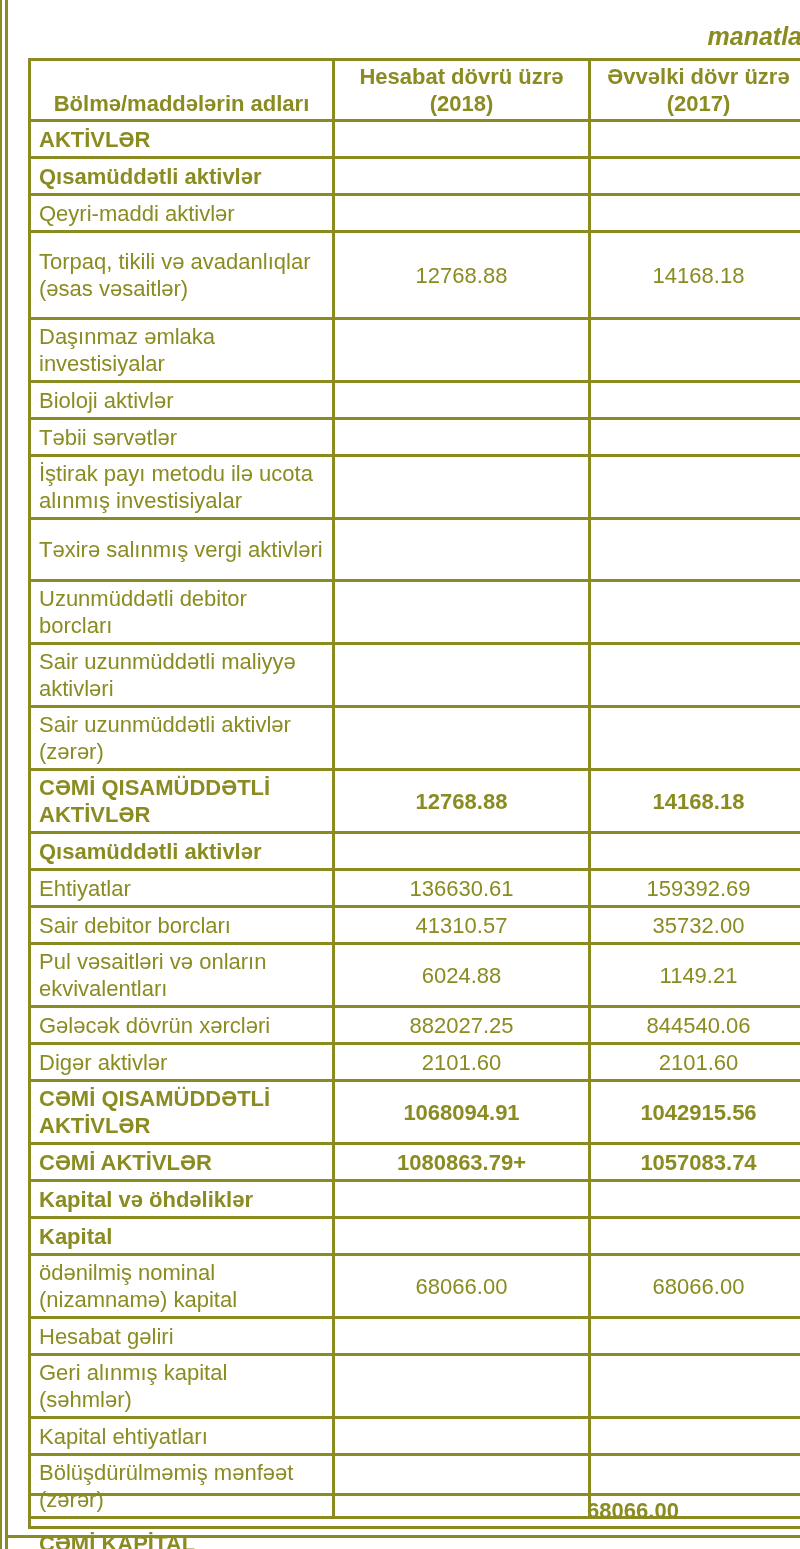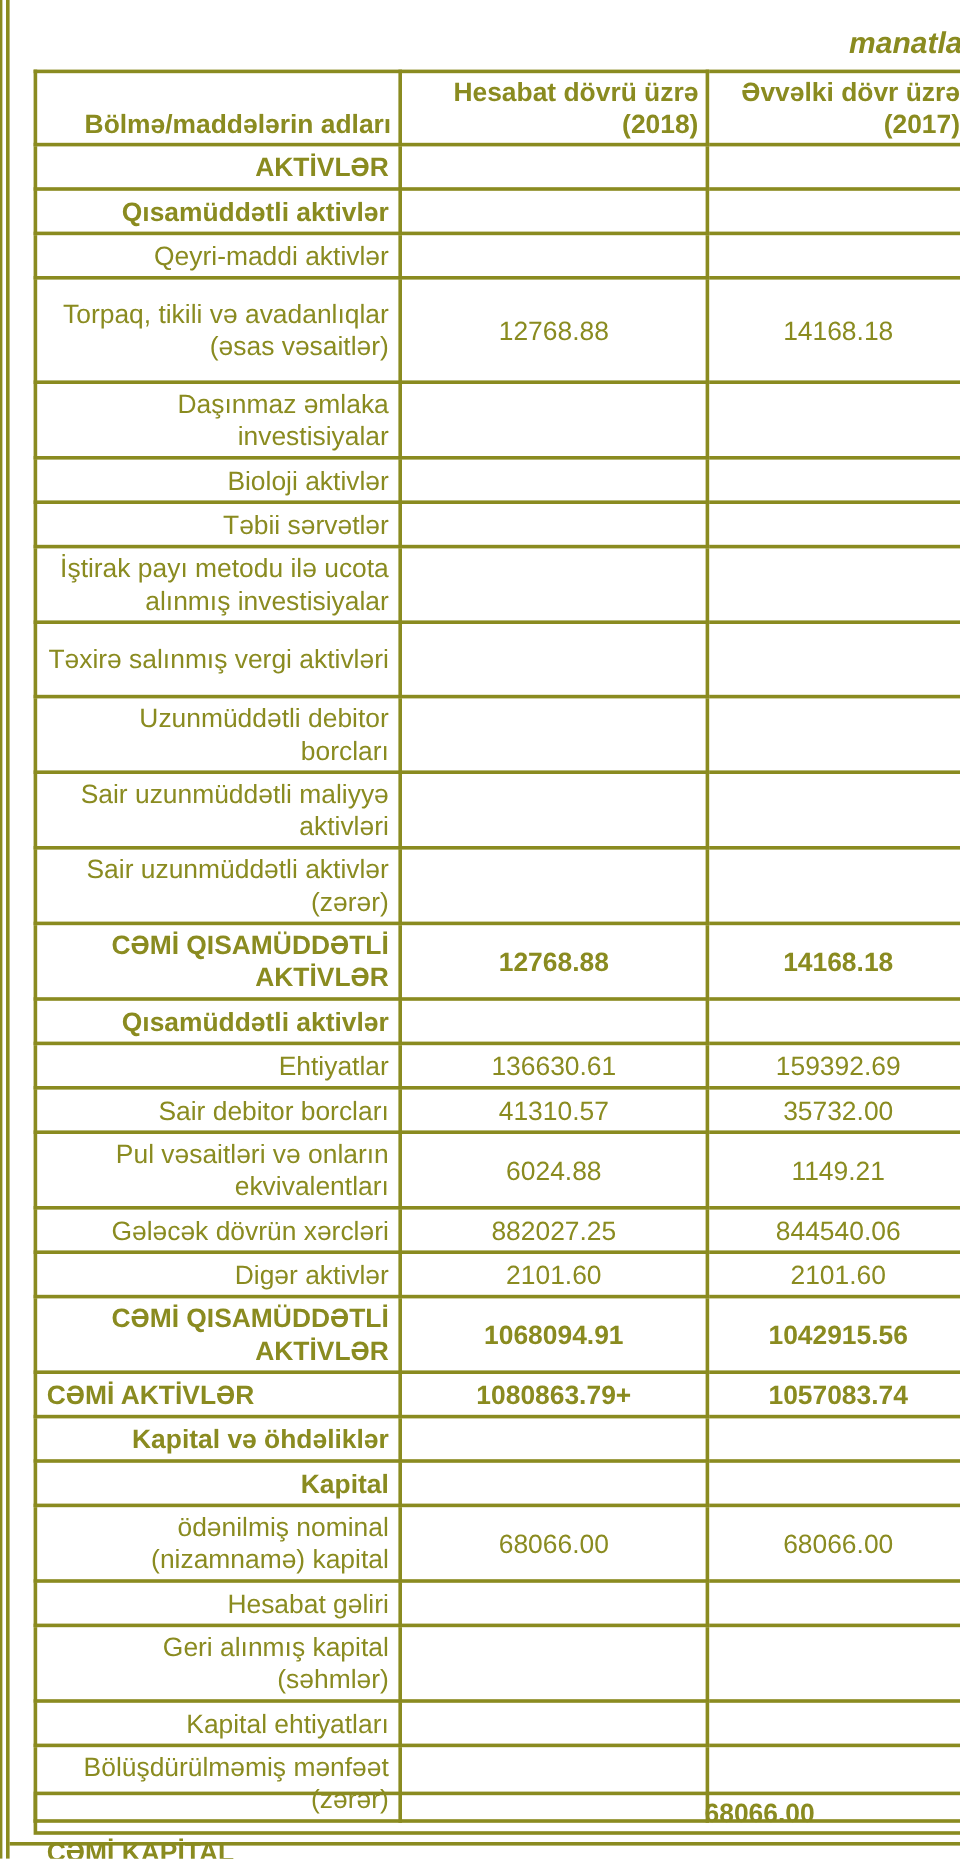--- a/index.html
+++ b/index.html
@@ -32,27 +32,27 @@
   table.balance col.c1{width:304px;}
   table.balance col.c2{width:256px;}
   table.balance col.c3{width:218px;}
   table.balance th, table.balance td{
     border:3px solid var(--olive);
     padding:3px 8px;
     vertical-align:middle;
     overflow:hidden;
   }
   table.balance thead tr{height:60px;}
-  table.balance th{font-weight:bold;text-align:right;padding:2px 6px;}
+  table.balance th{font-weight:bold;text-align:center;padding:2px 6px;}
   table.balance th.first{vertical-align:bottom;}
 
   tr.l1{height:37px;} tr.l2{height:62px;} tr.l3{height:87px;}
-  td.lbl{text-align:right;}
+  td.lbl{text-align:left;}
   td.val{text-align:center;}
-  tr.section td.lbl{font-weight:bold;text-align:right;}
+  tr.section td.lbl{font-weight:bold;text-align:left;}
   tr.total td.lbl{font-weight:bold;}
   tr.total td.val{font-weight:bold;}
   tr.total_center td.lbl{font-weight:bold;text-align:left;}
   tr.total_center td.val{font-weight:bold;}
 
   .footer-box{
     position:absolute;left:28px;top:1493px;
     width:778px;height:36px;
     border:3px solid var(--olive);
     display:flex;align-items:stretch;

